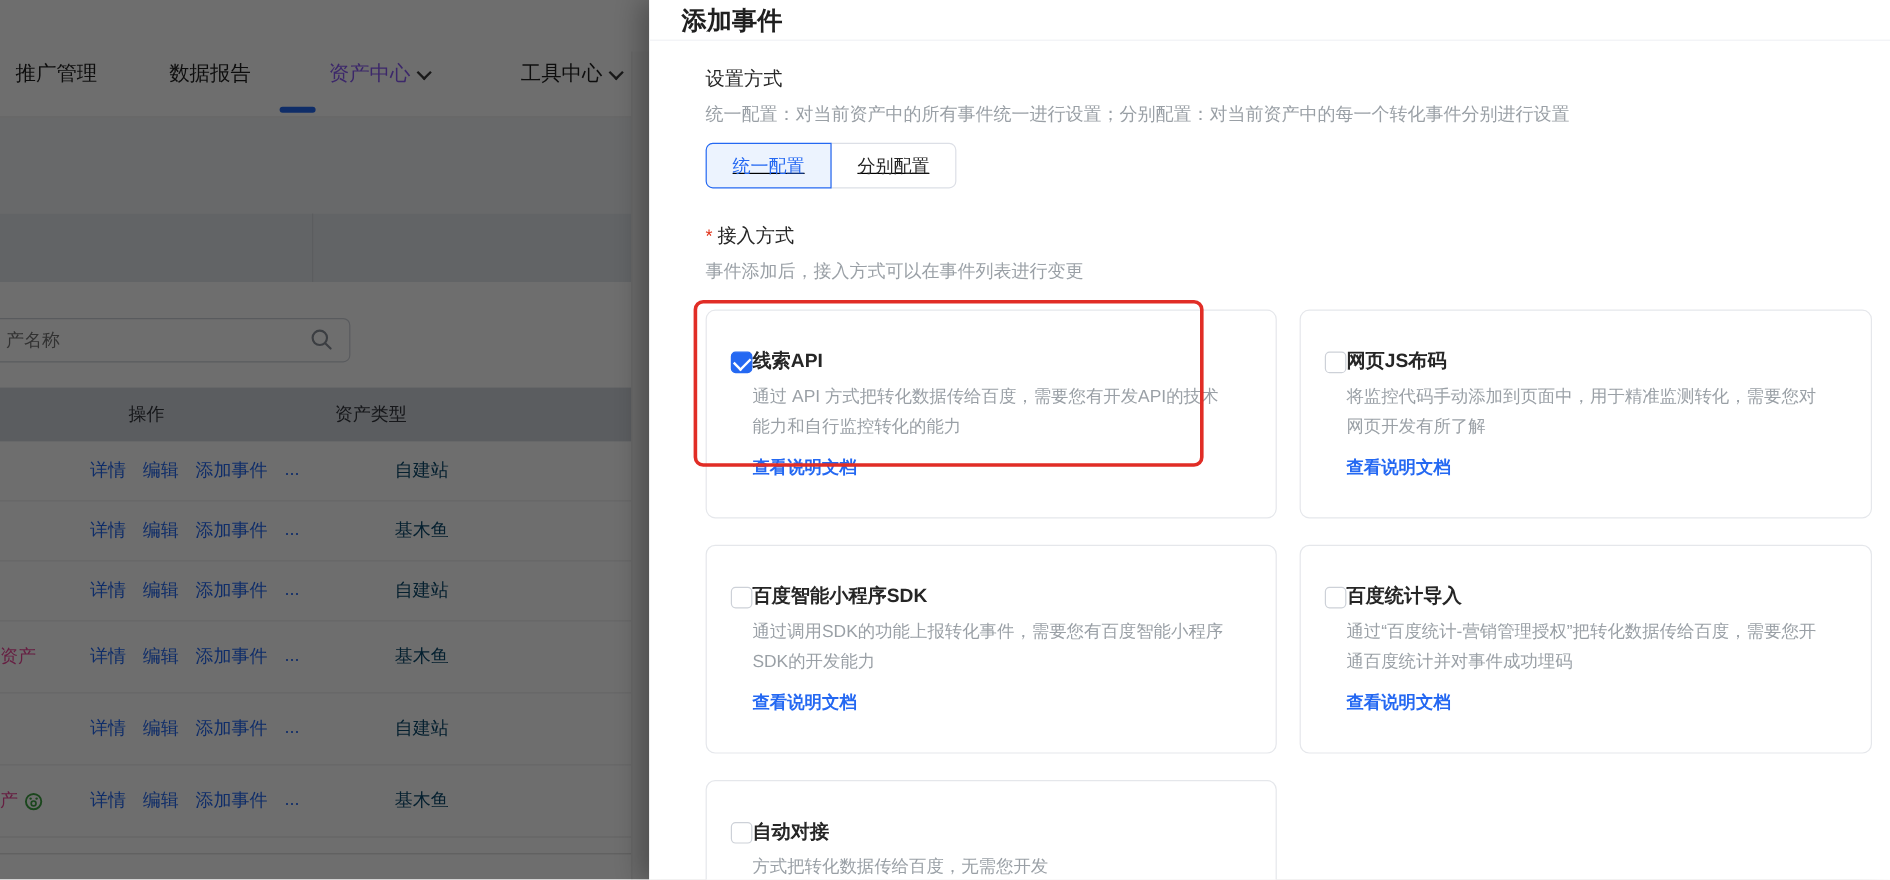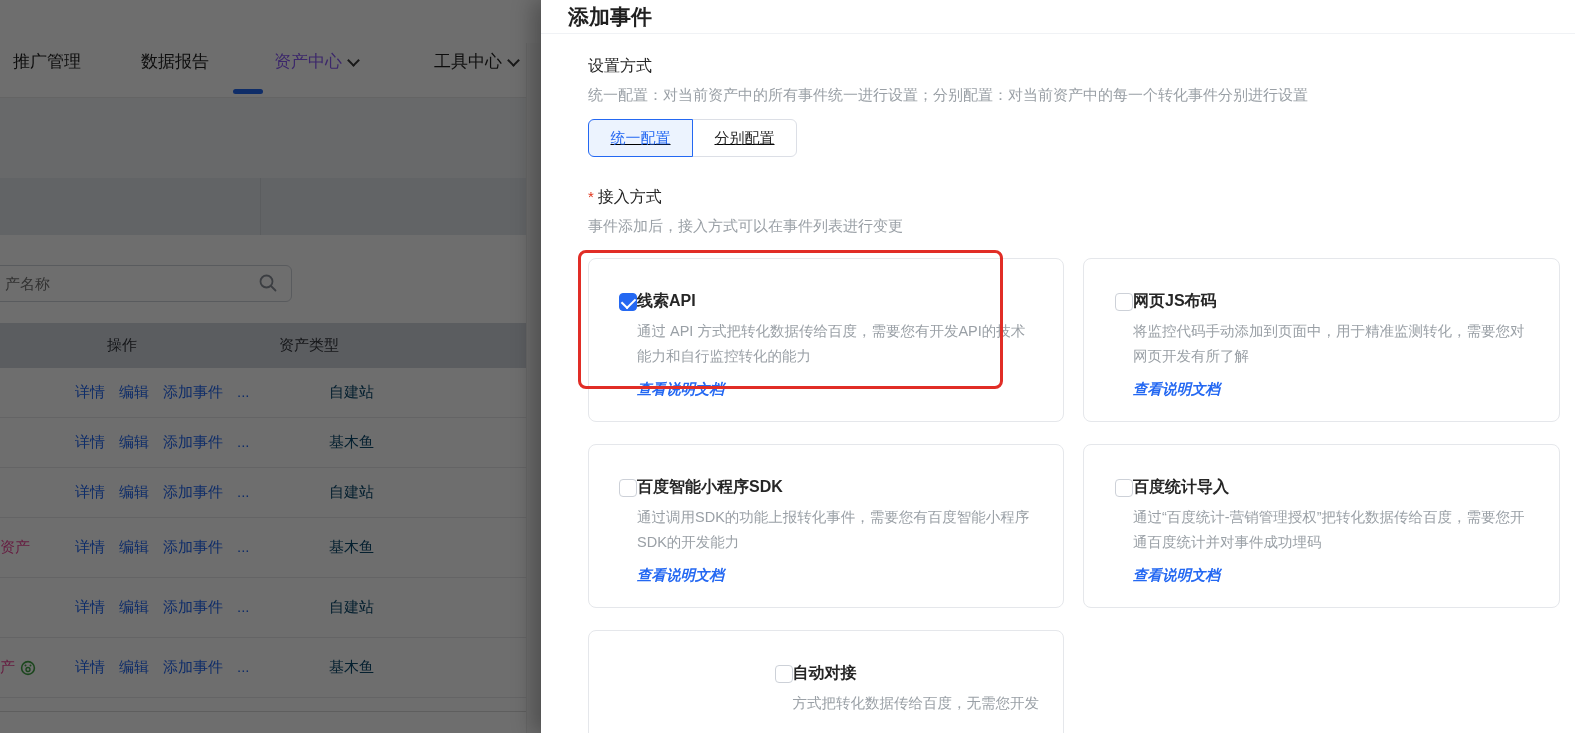--- a/index.html
+++ b/index.html
@@ -61,32 +61,32 @@
   .seg-btn { min-width:105px; height:38px; display:flex; align-items:center; justify-content:center;
     border:1px solid #dcdfe6; background:#fff; font-size:15px; color:#262626; cursor:pointer;
     font-family:inherit; padding:0 18px; }
   .seg-btn:first-child { border-radius:6px 0 0 6px; }
   .seg-btn:last-child { border-radius:0 6px 6px 0; margin-left:-1px; }
   .seg-btn.selected { border-color:#2468f2; background:#ecf3fe; color:#2468f2; font-weight:500; z-index:2; }
 
   .access-label { margin-top:30px; }
 
   .cards { margin-top:22px; display:grid; grid-template-columns:476px 477px; column-gap:19px; row-gap:22px; }
-  .card { border:1px solid #e5e7eb; border-radius:8px; padding:32px 24px 22px 20px; display:flex; gap:0; background:#fff;justify-content:flex-end; }
+  .card { border:1px solid #e5e7eb; border-radius:8px; padding:32px 24px 32px 20px; display:flex; gap:0; background:#fff; }
   .card.tall { min-height:150px; }
   .card.short { min-height:128px; }
   .cbox { width:18px; height:18px; flex:0 0 18px; margin-top:2px; border:1px solid #cdd1d8; border-radius:4px;
     background:#fff; position:relative; cursor:pointer; }
   .cbox.checked { background:#2468f2; border-color:#2468f2; }
   .cbox.checked::after { content:""; position:absolute; left:4px; top:1px; width:7px; height:11px;
     border-right:2.2px solid #fff; border-bottom:2.2px solid #fff; transform:rotate(45deg); }
   .card-title { font-size:16px; font-weight:600; color:#262626; }
   .card-desc { margin-top:7px; font-size:14.5px; color:#9aa0a6; line-height:1.72; max-width:402px; }
   .card-link { display:inline-block; margin-top:11px; font-size:14.5px; font-weight:600; color:#2468f2;
-    text-decoration:none; cursor:pointer;font-style:italic; }
+    text-decoration:none; cursor:pointer; }
 
   .annotation-box { position:absolute; left:37px; top:250px; width:425px; height:139px;
     border:3px solid #e12d26; border-radius:8px; pointer-events:none; }
 </style>
 </head>
 <body>
 
 <div class="page">
 
   <div class="under">

